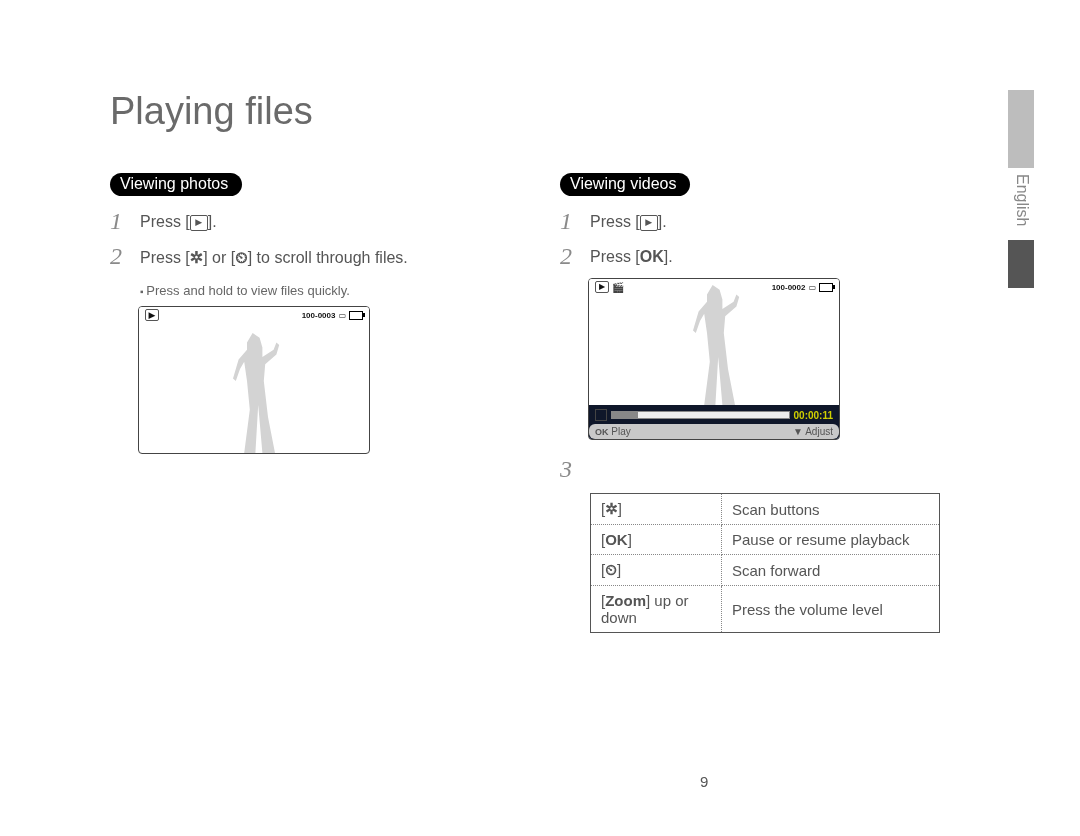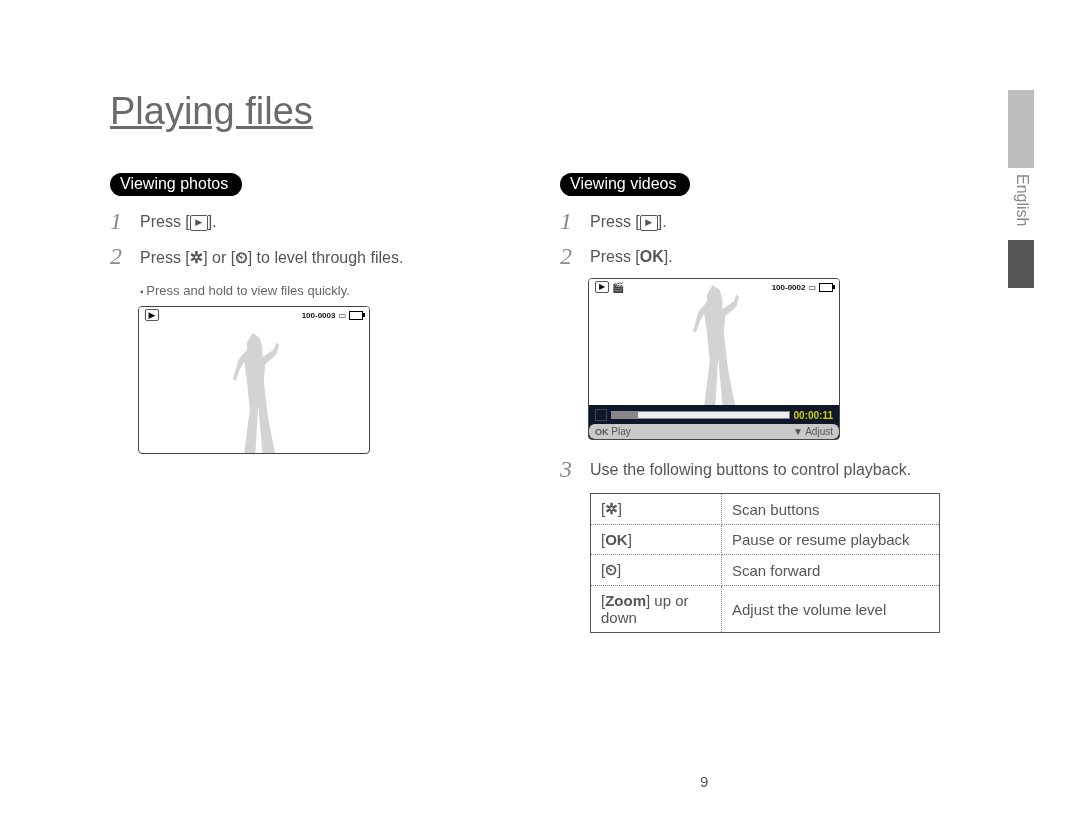--- a/index.html
+++ b/index.html
@@ -14,21 +14,20 @@
   }
   .page {
     padding: 90px 100px 50px 110px;
     position: relative;
   }
   .title {
     font-size: 38px;
     font-weight: 400;
     color: #6a6a6a;
     margin: 0 0 40px 0;
-    text-decoration: underline;
   }
   .cols {
     display: flex;
     gap: 50px;
   }
   .col {
     width: 400px;
   }
   .pill {
     display: inline-block;
@@ -201,21 +200,21 @@
       <ul class="steps">
         <li>
           <span class="num">1</span>
           <span class="txt">
             <span>Press [</span><span class="icon-box">▶</span><span>].</span>
           </span>
         </li>
         <li>
           <span class="num">2</span>
           <span class="txt">
-            <span>Press [</span><span class="bold">✲</span><span>] or [</span><span class="bold">⏲</span><span>] to level through files.</span>
+            <span>Press [</span><span class="bold">✲</span><span>] or [</span><span class="bold">⏲</span><span>] to scroll through files.</span>
             <div class="sub">Press and hold to view files quickly.</div>
           </span>
         </li>
       </ul>
       <div class="screen">
         <div class="topbar">
           <span class="icon-box" style="width:12px;height:10px;">▶</span>
           <div class="mini-icons">
             <span class="bold">100-0003</span>
             <span>▭</span>
@@ -271,41 +270,40 @@
           <div class="bottombar">
             <span><span class="bold" style="font-size:9px;">OK</span> <span>Play</span></span>
             <span>▼ <span>Adjust</span></span>
           </div>
         </div>
       </div>
 
       <ul class="steps" style="margin-top:16px;">
         <li>
           <span class="num">3</span>
-          <span class="txt">Use the following buttons to control playback.</span>
         </li>
       </ul>
 
       <table class="ctrl-table">
         <tbody>
             <tr>
           <td>[<span class="bold">✲</span>]</td>
           <td>Scan buttons</td>
         </tr>
         <tr>
           <td>[<span class="bold">OK</span>]</td>
           <td>Pause or resume playback</td>
         </tr>
         <tr>
           <td>[<span class="bold">⏲</span>]</td>
           <td>Scan forward</td>
         </tr>
         <tr>
           <td>[<span class="bold">Zoom</span>]<span> up or down</span></td>
-          <td>Adjust the volume level</td>
+          <td>Press the volume level</td>
         </tr>
       </tbody>
         </table>
     </div>
   </div>
 </div>
 
 <div class="tab">
   <div class="gray"></div>
   <div class="txtv">English</div>

